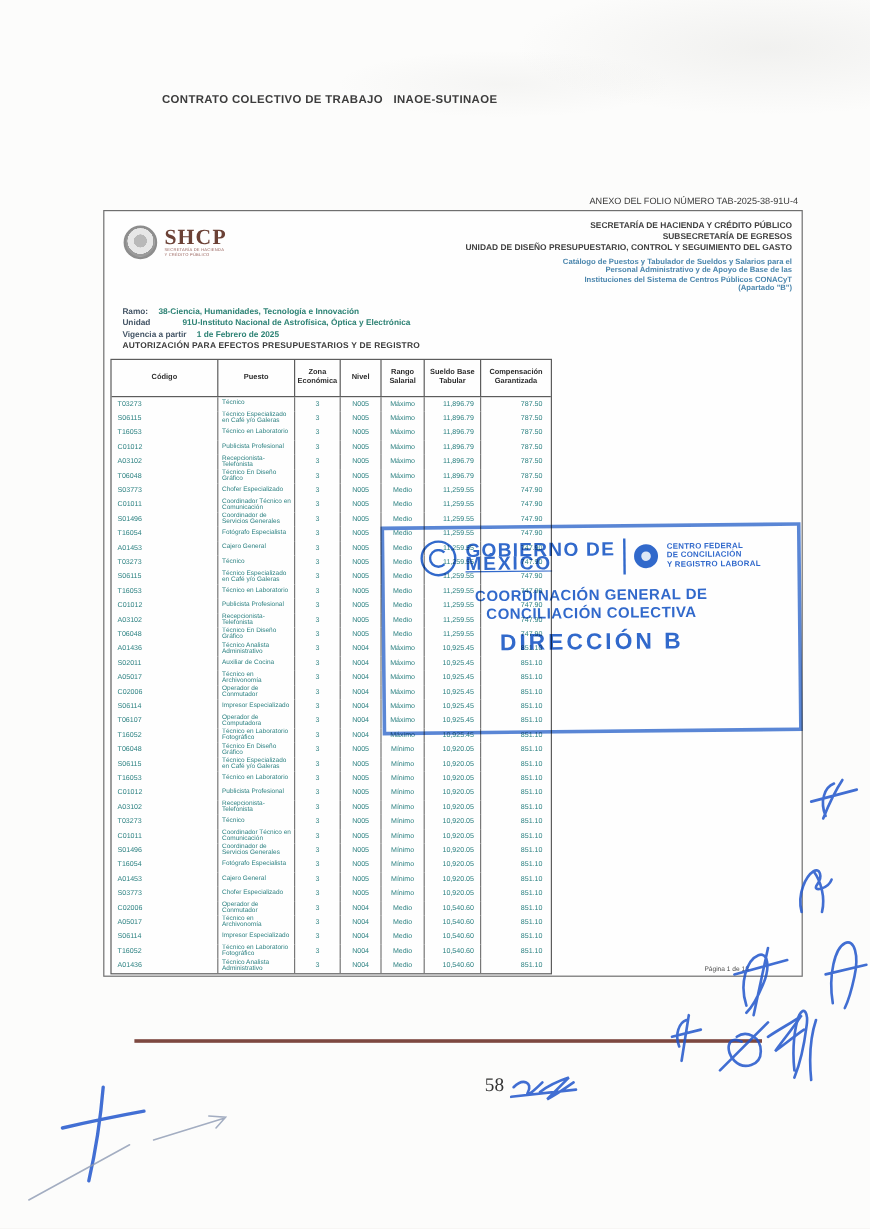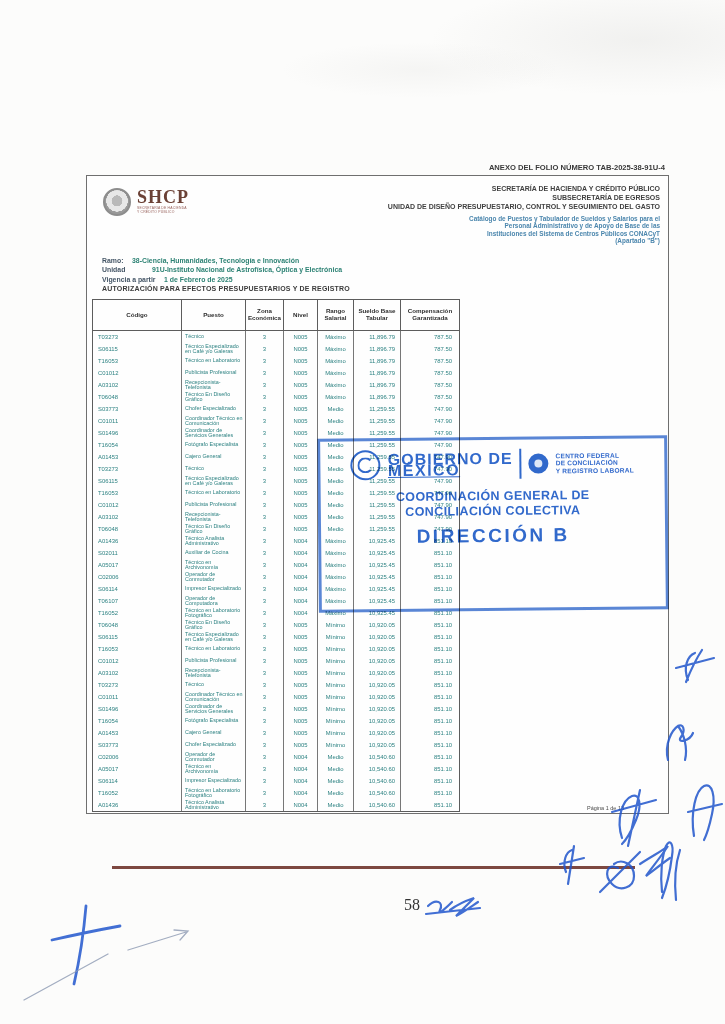--- a/index.html
+++ b/index.html
@@ -3,21 +3,21 @@
 <meta charset="utf-8">
 <style>
   html,body{margin:0;padding:0;}
   body{width:725px;height:1024px;background:#eceae6;font-family:"Liberation Sans",sans-serif;}
   .page{position:relative;width:725px;height:1024px;background:#fcfcfb;overflow:hidden;
         background-image:radial-gradient(ellipse 300px 80px at 640px 40px, rgba(160,160,155,.12), transparent 70%),
                          radial-gradient(ellipse 200px 40px at 420px 70px, rgba(160,160,155,.08), transparent 70%);}
   .abs{position:absolute;}
   
   .top-title{left:135px;top:78px;font-size:9.5px;font-weight:bold;color:#3c3c3c;letter-spacing:.3px;white-space:pre;}
-  .anexo{left:300px;top:163px;width:365px;text-align:right;font-size:7.6px;font-weight:bold;color:#3a3a3a;}
+  .anexo{left:300px;top:163px;width:365px;text-align:right;font-size:7.6px;font-weight:normal;color:#3a3a3a;}
   
   .doc-box{left:86px;top:175px;width:581px;height:637px;border:1px solid #6f6f6f;background:rgba(255,255,255,.65);}
   
   .shcp{left:16px;top:12px;display:flex;align-items:flex-start;gap:6px;}
   .shcp-emblem{width:24px;height:24px;border-radius:50%;border:2px solid #8d8d8d;background:
       radial-gradient(circle at 50% 45%, #b9b9b9 0 30%, #e7e7e7 31% 60%, #9a9a9a 61% 100%);}
   .shcp-word{font-family:"Liberation Serif",serif;font-weight:bold;font-size:18px;color:#6b4136;letter-spacing:1px;line-height:18px;}
   .shcp-cap{font-size:3.4px;color:#97605a;line-height:4.2px;letter-spacing:.2px;}
   .lh-right{right:8px;top:8px;width:420px;text-align:right;}
   .lh-line{font-size:7px;font-weight:bold;color:#414141;line-height:9px;}
@@ -65,20 +65,21 @@
   .f-rule{left:112px;top:866px;width:523px;height:2.5px;background:#7d4840;}
   .f-date{left:133px;top:872px;font-family:"Liberation Serif",serif;font-size:12.5px;color:#1f1f1f;}
   .f-page{left:404px;top:896px;font-family:"Liberation Serif",serif;font-size:16px;color:#333;}
   .pen{left:0;top:0;pointer-events:none;}
 </style>
 </head>
 <body>
 
 <div class="page">
 
+  <div class="abs top-title">CONTRATO COLECTIVO DE TRABAJO   INAOE-SUTINAOE</div>
   <div class="abs anexo">ANEXO DEL FOLIO NÚMERO TAB-2025-38-91U-4</div>
 
   <div class="abs doc-box">
 
     <div class="abs shcp">
       <div class="shcp-emblem"></div>
       <div>
         <div class="shcp-word">SHCP</div>
         <div class="shcp-cap">SECRETARÍA DE HACIENDA</div>
         <div class="shcp-cap">Y CRÉDITO PÚBLICO</div>

